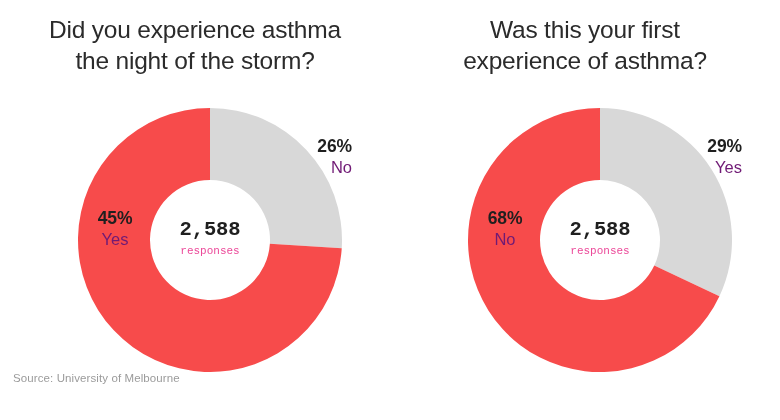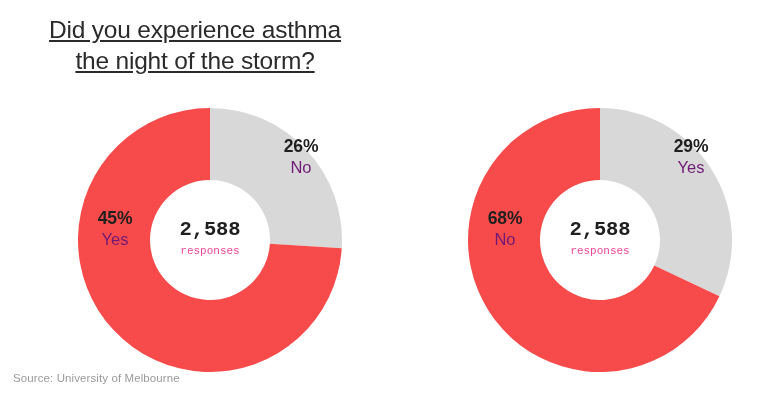--- a/index.html
+++ b/index.html
@@ -37,21 +37,20 @@
     top: 14px;
     left: 10px;
     width: 370px;
     text-align: center;
     font-size: 24.5px;
     line-height: 31px;
     font-weight: 400;
     color: #2b2b2b;
     letter-spacing: -0.2px;
     white-space: pre-line;
-    text-decoration: underline;
   }
 
   
   .donut-wrap {
     position: absolute;
     left: 78px;
     top: 108px;
     width: 264px;
     height: 264px;
   }
@@ -107,23 +106,24 @@
     line-height: 20px;
   }
 
   
   .slice-label.pos-left {
     left: 6px;
     top: 100px;
     width: 62px;
   }
   .slice-label.pos-right {
-    left: 192px;
+    left: 212px;
     top: 28px;
     width: 62px;
+    text-align: right;
   }
 
   
   .source {
     position: absolute;
     left: 13px;
     top: 372px;
     font-size: 11.5px;
     font-weight: 400;
     color: #9b9b9b;
@@ -162,20 +162,22 @@
 
       <div class="center-label">
         <div class="center-value">2,588</div>
         <div class="center-unit">responses</div>
       </div>
     </div>
   </div>
 
   <div class="panel right">
 
+    <div class="chart-title">Was this your first
+experience of asthma?</div>
 
     <div class="donut-wrap">
       <svg class="donut-svg" viewBox="0 0 264 264">
         <g>
 
           <path id="c2-slice-gray" d="M 132 0 A 132 132 0 0 1 251.43717092551458 188.20286648658958 L 186.28962314796115 157.54675749390435 A 60 60 0 0 0 132 72 Z" fill="#D8D8D8"></path>
 
           <path id="c2-slice-red" d="M 251.43717092551458 188.20286648658958 A 132 132 0 1 1 131.99999999999997 0 L 132 72 A 60 60 0 1 0 186.28962314796115 157.54675749390435 Z" fill="#F74B4B"></path>
         </g>
       </svg>

